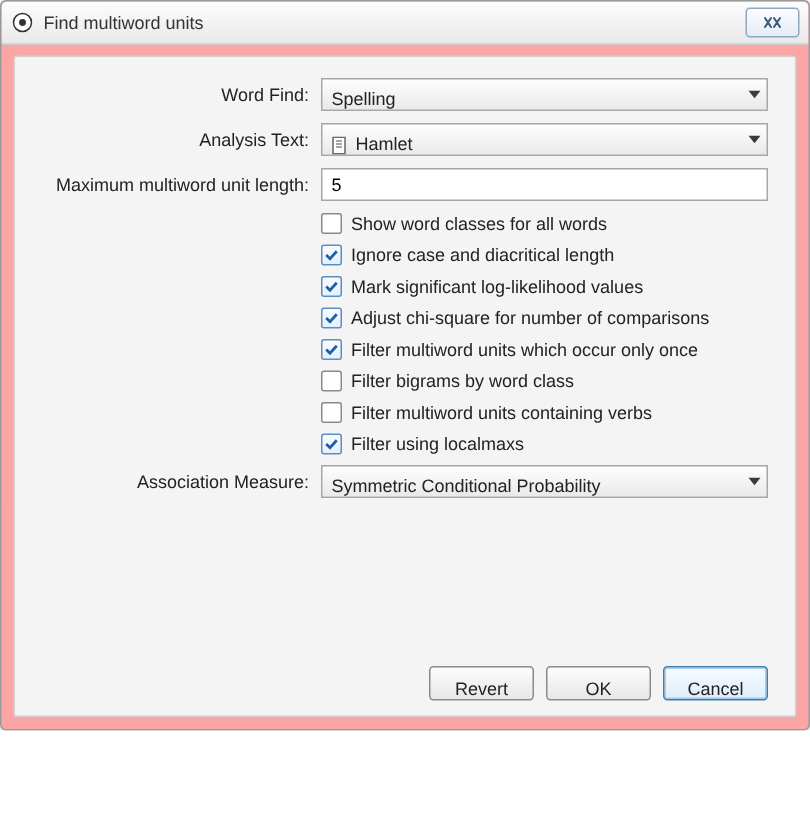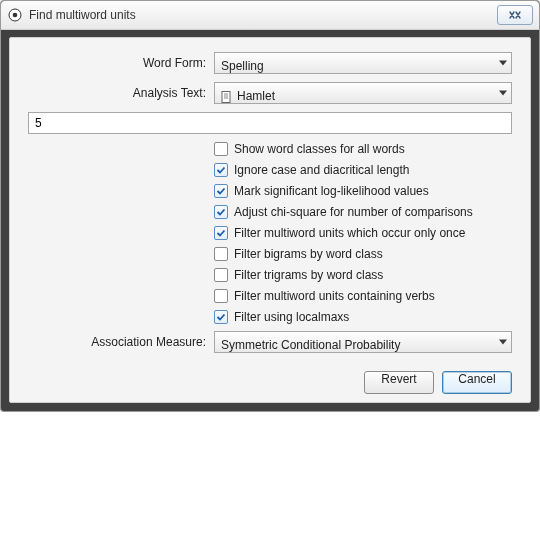--- a/index.html
+++ b/index.html
@@ -1,16 +1,16 @@
 <!DOCTYPE html>
 <html><head>
 <meta charset="utf-8">
 <style>
   html,body{margin:0;padding:0;font-family:"Segoe UI",Tahoma,Arial,sans-serif;font-size:12px;color:#222;background:#fff}
-  .window{width:540px;height:412px;box-sizing:border-box;border:1px solid #9a9a9a;border-radius:4px;background:#404040;box-shadow:0 0 2px rgba(0,0,0,0.25);position:relative}
+  .window{width:540px;height:487px;box-sizing:border-box;border:1px solid #9a9a9a;border-radius:4px;background:#fca5a5;box-shadow:0 0 2px rgba(0,0,0,0.25);position:relative}
   .titlebar{height:28px;display:flex;align-items:center;padding:0 6px;background:linear-gradient(#fdfdfd,#e9e9e9);border-bottom:1px solid #cfcfcf;border-radius:4px 4px 0 0}
   .title-icon{width:16px;height:16px;margin-right:6px;display:flex;align-items:center;justify-content:center}
   .title-text{flex:1;font-size:12px;color:#333}
   .win-close{width:34px;height:18px;border:1px solid #8fa7c0;border-radius:3px;background:linear-gradient(#fdfdfe,#e4ecf6);display:flex;align-items:center;justify-content:center;color:#3b5b7e;cursor:default}
   .win-close svg{display:block}
   .client{position:absolute;left:8px;right:8px;top:36px;bottom:8px;border:1px solid #d0d0d0;background:#f4f4f4;border-radius:2px;box-sizing:border-box;padding:14px 18px 10px 18px;display:flex;flex-direction:column}
   .form{flex:1}
   .row{display:flex;align-items:center;margin-bottom:8px}
   .lbl{width:178px;text-align:right;padding-right:8px;color:#222}
   .ctrl{flex:1}
@@ -18,21 +18,21 @@
   .select .arrow{position:absolute;right:4px;top:50%;transform:translateY(-50%);width:0;height:0;border-left:4px solid transparent;border-right:4px solid transparent;border-top:5px solid #3a3a3a}
   .select .doc-icon{width:12px;height:12px;margin-right:4px;display:inline-flex}
   .text-input{height:22px;width:100%;box-sizing:border-box;border:1px solid #a7a7a7;background:#fff;padding:0 6px;font-size:12px;font-family:inherit}
   .chk-row{display:flex;align-items:flex-end;margin:7px 0 7px 186px}
   .chk{width:14px;height:14px;border:1px solid #8a8a8a;background:#fff;margin-right:6px;display:flex;align-items:center;justify-content:center;box-sizing:border-box;border-radius:2px}
   .chk.checked{background:linear-gradient(#f7fbff,#e5f0fb);border-color:#5a8ec7}
   .chk.checked svg{display:block}
   .chk svg{display:none}
   .chk-label{color:#222}
   .btnbar{display:flex;justify-content:flex-end;gap:8px;padding-top:10px}
-  .btn{min-width:70px;height:23px;border:1px solid #8b8b8b;border-radius:3px;background:linear-gradient(#fdfdfd,#e7e7e7);display:flex;align-items:flex-start;justify-content:center;padding:0 12px;box-sizing:border-box;cursor:default}
+  .btn{min-width:70px;height:23px;border:1px solid #8b8b8b;border-radius:3px;background:linear-gradient(#fdfdfd,#e7e7e7);display:flex;align-items:flex-end;justify-content:center;padding:0 12px;box-sizing:border-box;cursor:default}
   .btn.default{border-color:#3c7fb1;box-shadow:0 0 0 1px rgba(60,127,177,0.35) inset;background:linear-gradient(#f7fbff,#deeefb)}
 </style>
 </head>
 <body>
 
 <div class="window">
   <div class="titlebar">
     <span class="title-icon">
       <svg width="14" height="14" viewBox="0 0 14 14">
           <circle cx="7" cy="7" r="6" fill="#fff" stroke="#333" stroke-width="1"></circle>
@@ -44,21 +44,21 @@
       <svg width="18" height="10" viewBox="0 0 18 10">
           <path d="M4 2 L8 8 M8 2 L4 8 M10 2 L14 8 M14 2 L10 8" stroke="#3b5b7e" stroke-width="1.4" stroke-linecap="round"></path>
         </svg>
     </div>
   </div>
 
   <div class="client">
     <div class="form">
 
       <div class="row">
-        <div class="lbl">Word Form:</div>
+        <div class="lbl">Word Find:</div>
         <div class="ctrl">
           <div class="select">
             <span>Spelling</span>
             <span class="arrow"></span>
           </div>
         </div>
       </div>
 
       <div class="row">
         <div class="lbl">Analysis Text:</div>
@@ -73,20 +73,21 @@
                 </svg>
             </span>
             <span>Hamlet</span>
             <span class="arrow"></span>
           </div>
         </div>
       </div>
 
 
       <div class="row">
+        <div class="lbl">Maximum multiword unit length:</div>
         <div class="ctrl">
           <input class="text-input" value="5" style="">
         </div>
       </div>
 
       <div id="checks-host">
           <div class="chk-row">
             <span class="chk"></span>
             <span class="chk-label">Show word classes for all words</span>
           </div>
@@ -121,24 +122,20 @@
               </svg>
             </span>
             <span class="chk-label">Filter multiword units which occur only once</span>
           </div>
           <div class="chk-row">
             <span class="chk"></span>
             <span class="chk-label">Filter bigrams by word class</span>
           </div>
           <div class="chk-row">
             <span class="chk"></span>
-            <span class="chk-label">Filter trigrams by word class</span>
-          </div>
-          <div class="chk-row">
-            <span class="chk"></span>
             <span class="chk-label">Filter multiword units containing verbs</span>
           </div>
           <div class="chk-row">
             <span class="chk checked">
               <svg width="10" height="10" viewBox="0 0 10 10">
                 <path d="M1.5 5 L4 7.5 L8.5 2.5" fill="none" stroke="#1e5ea8" stroke-width="1.8"></path>
               </svg>
             </span>
             <span class="chk-label">Filter using localmaxs</span>
           </div>
@@ -153,18 +150,21 @@
           </div>
         </div>
       </div>
 
     </div>
 
     <div class="btnbar">
       <div class="btn">
           <span>Revert</span>
         </div>
+      <div class="btn">
+          <span>OK</span>
+        </div>
       <div class="btn default">
           <span>Cancel</span>
         </div>
     </div>
   </div>
 </div>
 
 </body></html>

